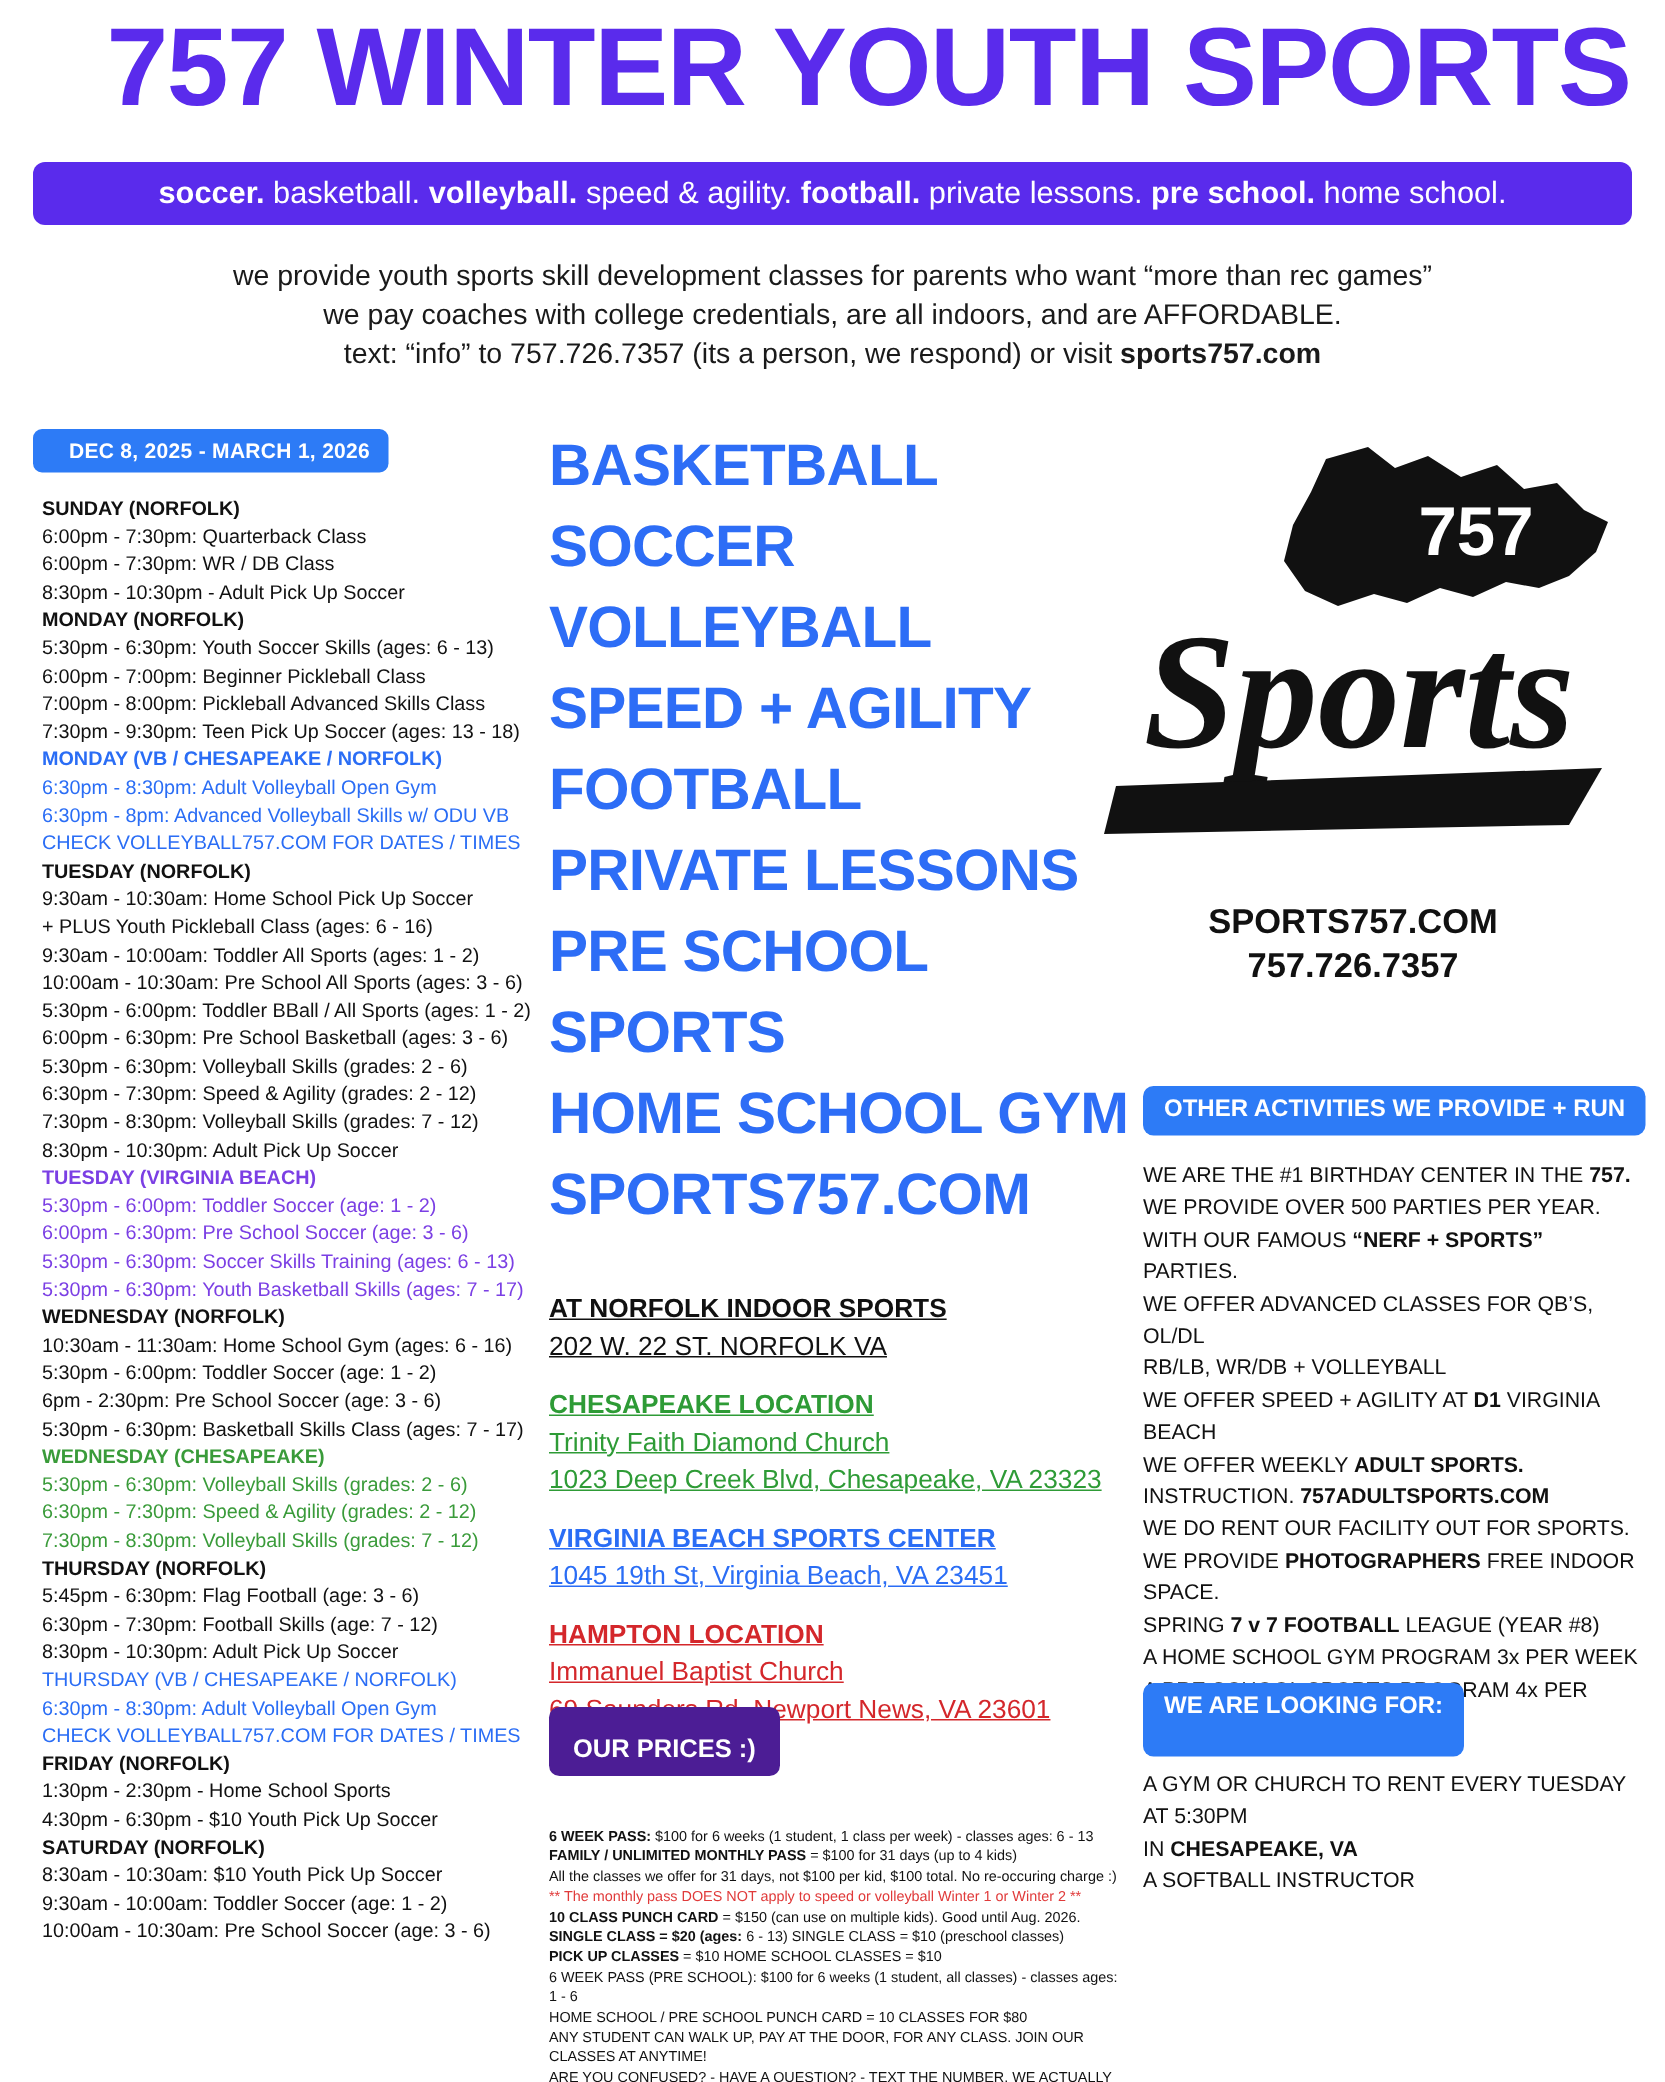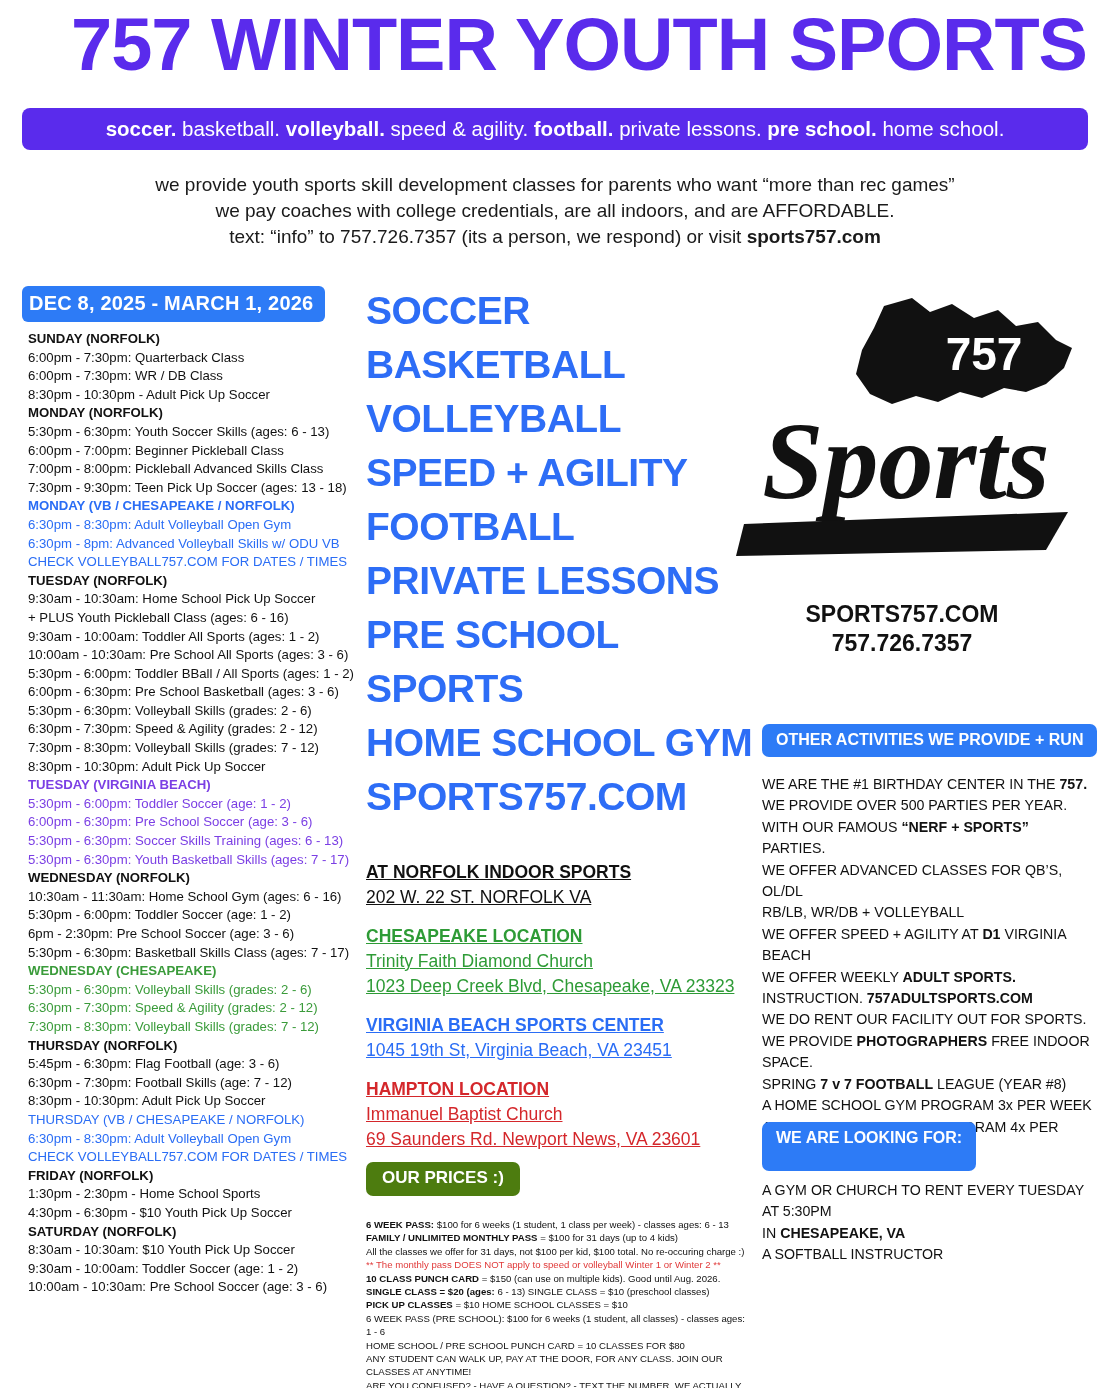--- a/index.html
+++ b/index.html
@@ -31,22 +31,22 @@
   .subbar .b{font-weight:bold;}
   .intro{
     position:absolute;left:0;top:172px;width:1110px;text-align:center;
     font-size:19px;line-height:26px;color:#1a1a1a;
   }
   .intro .b{font-weight:bold;}
 
   
   .datebadge{
     position:absolute;left:22px;top:286px;
-    background:#2d7bf6;color:#fff;font-weight:bold;font-size:20px;
-    padding:6px 12px 7px 7px;border-radius:6px;letter-spacing:.2px;
+    background:#2d7bf6;color:#fff;font-weight:bold;font-size:14px;
+    padding:6px 12px 7px 24px;border-radius:6px;letter-spacing:.2px;
   }
   .schedule{
     position:absolute;left:28px;top:330px;width:318px;
     font-size:13.2px;line-height:18.6px;
   }
   .schedule .hdr{font-weight:bold;}
   .schedule .row{white-space:nowrap;}
   .c-black{color:#111;}
   .c-blue{color:#2a6df5;}
   .c-purple{color:#7b3fe4;}
@@ -66,23 +66,23 @@
   }
   .locations .ttl{font-weight:bold;}
   .loc-blk{margin-bottom:14px;text-decoration:underline;}
   .loc-black{color:#111;}
   .loc-green{color:#2e9b36;}
   .loc-blue{color:#2a6df5;}
   .loc-red{color:#d4272b;}
 
   
   .pricebadge{
-    position:absolute;left:366px;top:1162px;
-    background:#4d7c0f;color:#fff;font-weight:bold;font-size:17px;
-    padding:6px 16px 8px 16px;border-radius:7px;
+    position:absolute;left:366px;top:1138px;
+    background:#4c1d95;color:#fff;font-weight:bold;font-size:17px;
+    padding:18px 16px 8px 16px;border-radius:7px;
   }
   .prices{
     position:absolute;left:366px;top:1218px;width:380px;
     font-size:9.6px;line-height:13.4px;color:#111;
   }
   .prices .b{font-weight:bold;}
   .prices .red{color:#e03a3a;}
 
   
   .logo{position:absolute;left:716px;top:288px;width:380px;height:330px;}
@@ -181,22 +181,22 @@
       <div class="row c-black hdr">FRIDAY (NORFOLK)</div>
       <div class="row c-black">1:30pm - 2:30pm - Home School Sports</div>
       <div class="row c-black">4:30pm - 6:30pm - $10 Youth Pick Up Soccer</div>
       <div class="row c-black hdr">SATURDAY (NORFOLK)</div>
       <div class="row c-black">8:30am - 10:30am: $10 Youth Pick Up Soccer</div>
       <div class="row c-black">9:30am - 10:00am: Toddler Soccer (age: 1 - 2)</div>
       <div class="row c-black">10:00am - 10:30am: Pre School Soccer (age: 3 - 6)</div>
     </div>
 
   <div class="biglist" id="big-list">
+      <div>BASKETBALL</div>
       <div>SOCCER</div>
-      <div>BASKETBALL</div>
       <div>VOLLEYBALL</div>
       <div>SPEED + AGILITY</div>
       <div>FOOTBALL</div>
       <div>PRIVATE LESSONS</div>
       <div>PRE SCHOOL SPORTS</div>
       <div>HOME SCHOOL GYM</div>
       <div>SPORTS757.COM</div>
     </div>
 
   <div class="locations" id="locations">

